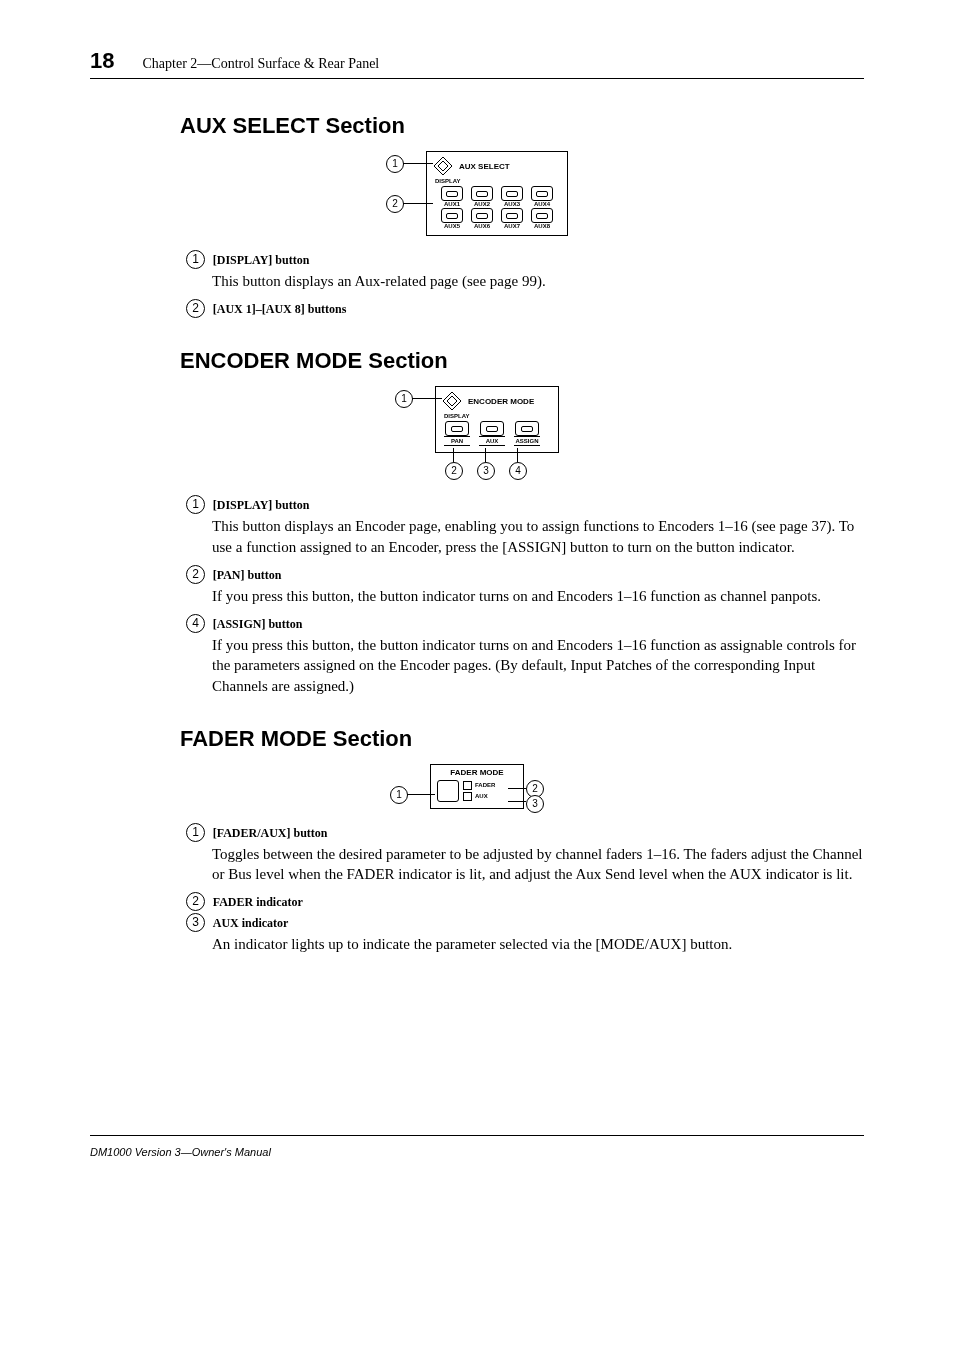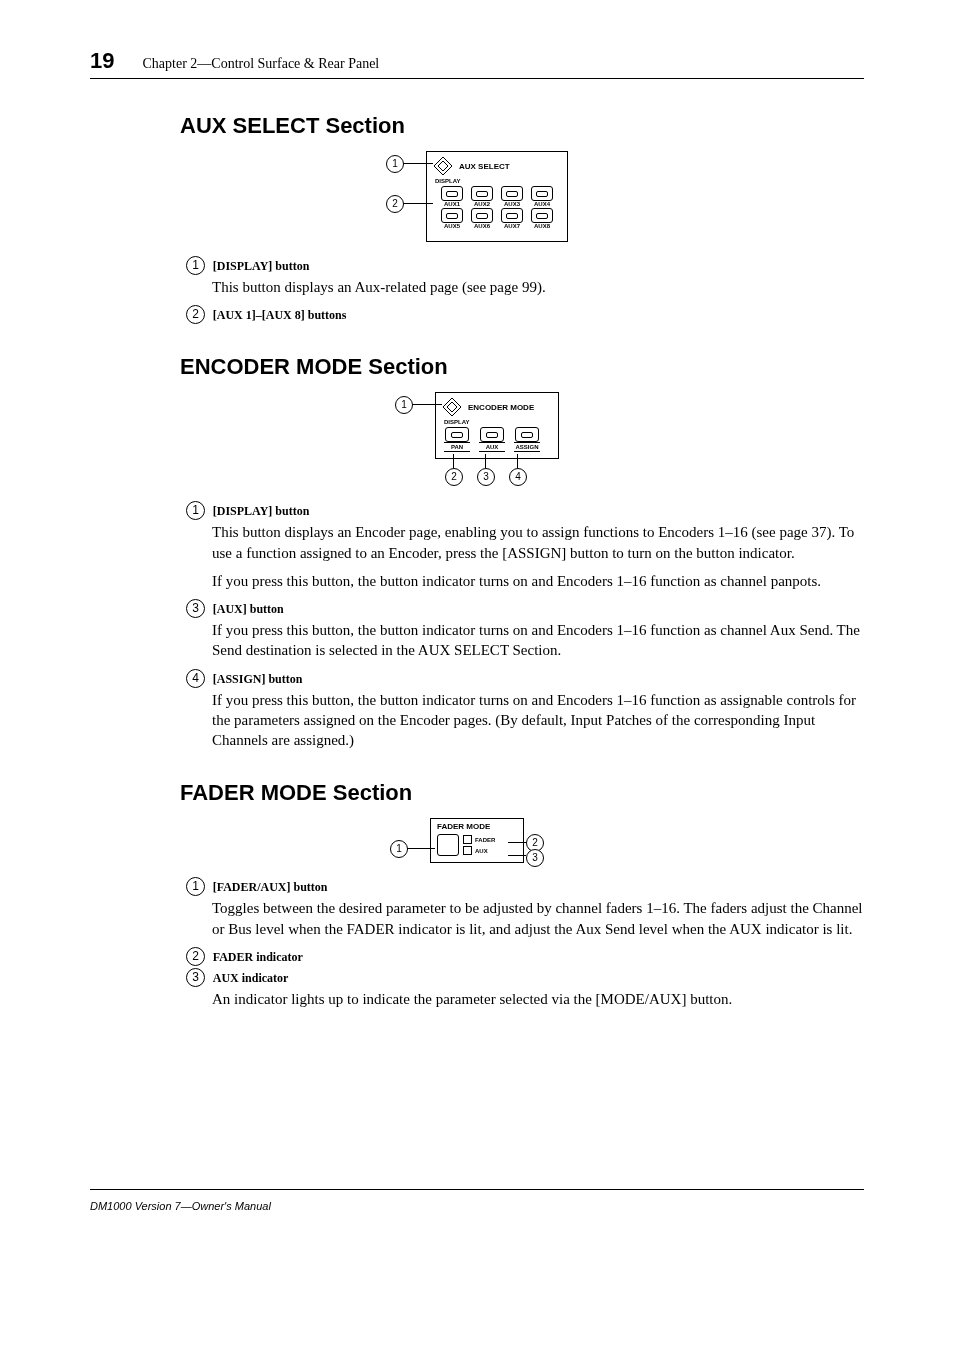--- a/index.html
+++ b/index.html
@@ -129,21 +129,21 @@
     position: absolute;
     background: #fff;
   }
   .lead {
     position: absolute;
     background: #000;
   }
   
   .aux-panel {
     width: 128px;
-    padding: 4px 6px 12px 6px;
+    padding: 4px 6px 6px 6px;
   }
   .aux-top {
     display: flex;
     align-items: center;
     gap: 6px;
     margin-bottom: 2px;
   }
   .aux-top svg { flex-shrink:0; }
   .dlabel {
     font-size: 6px;
@@ -192,21 +192,21 @@
 
   .diag-holder { position:relative; }
 
 </style>
 </head>
 <body>
 
 <div class="page">
 
   <div class="header-row">
-    <span class="page-number">19</span>
+    <span class="page-number">18</span>
     <span class="chapter-line">Chapter 2—Control Surface &amp; Rear Panel</span>
   </div>
 
   <div class="section-heading">AUX SELECT Section</div>
 
   <div class="diagram-wrap">
     <div class="diag-holder" style="padding-left:40px;">
       <span class="callout" style="left:0; top:4px;">1</span>
       <span class="lead" style="left:17px; top:12px; width:30px; height:1px;"></span>
       <span class="callout" style="left:0; top:44px;">2</span>
@@ -337,46 +337,43 @@
   </div>
 
   <div class="item">
     <div class="item-head">
       <span class="circled">1</span>
       <span class="item-title">[DISPLAY] button</span>
     </div>
     <div class="item-body">This button displays an Encoder page, enabling you to assign functions to Encoders 1–16 (see page 37). To use a function assigned to an Encoder, press the [ASSIGN] button to turn on the button indicator.</div>
   </div>
   <div class="item">
+    <div class="item-head">
+      <span class="circled">2</span>
+      <span class="item-title">[PAN] button</span>
+    </div>
     <div class="item-body">If you press this button, the button indicator turns on and Encoders 1–16 function as channel panpots.</div>
-  </div>
-  <div class="item">
-    <div class="item-head">
-      <span class="circled">3</span>
-      <span class="item-title">[AUX] button</span>
-    </div>
-    <div class="item-body">If you press this button, the button indicator turns on and Encoders 1–16 function as channel Aux Send. The Send destination is selected in the AUX SELECT Section.</div>
   </div>
   <div class="item">
     <div class="item-head">
       <span class="circled">4</span>
       <span class="item-title">[ASSIGN] button</span>
     </div>
     <div class="item-body">If you press this button, the button indicator turns on and Encoders 1–16 function as assignable controls for the parameters assigned on the Encoder pages. (By default, Input Patches of the corresponding Input Channels are assigned.)</div>
   </div>
 
   <div class="section-heading">FADER MODE Section</div>
 
   <div class="diagram-wrap">
     <div class="diag-holder" style="padding:0 40px;">
       <span class="callout" style="left:0; top:22px;">1</span>
       <span class="lead" style="left:17px; top:30px; width:28px; height:1px;"></span>
 
       <div class="panel fader-panel">
-        <div class="panel-title" style="text-align:left;">FADER MODE</div>
+        <div class="panel-title" style="text-align:center;">FADER MODE</div>
         <div class="fader-row">
           <div class="fbtn"></div>
           <div style="display:flex; flex-direction:column; gap:2px;">
             <div class="ind-row">
                 <div class="ind-box"></div>
                 <span class="ind-label">FADER</span>
               </div>
             <div class="ind-row">
                 <div class="ind-box"></div>
                 <span class="ind-label">AUX</span>
@@ -407,16 +404,16 @@
   </div>
   <div class="item" style="margin-top:2px;">
     <div class="item-head">
       <span class="circled">3</span>
       <span class="item-title">AUX indicator</span>
     </div>
     <div class="item-body">An indicator lights up to indicate the parameter selected via the [MODE/AUX] button.</div>
   </div>
 
   <div class="bottom-rule">
-    <span class="footer-text">DM1000 Version 7—Owner's Manual</span>
+    <span class="footer-text">DM1000 Version 3—Owner's Manual</span>
   </div>
 
 </div>
 
 </body></html>

